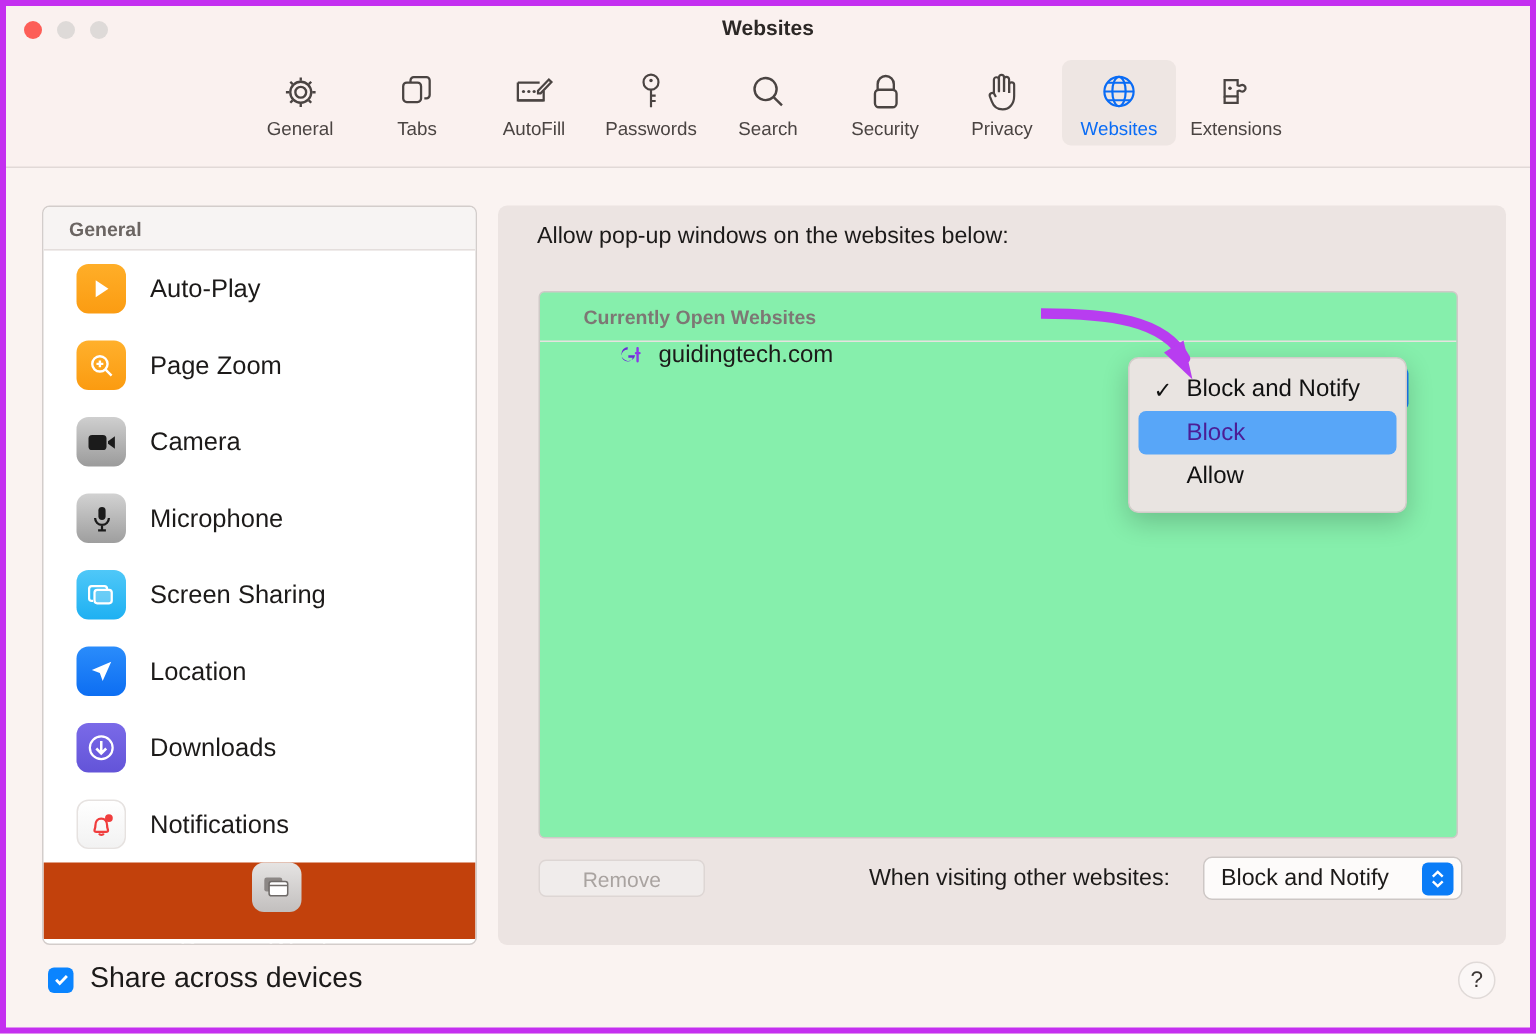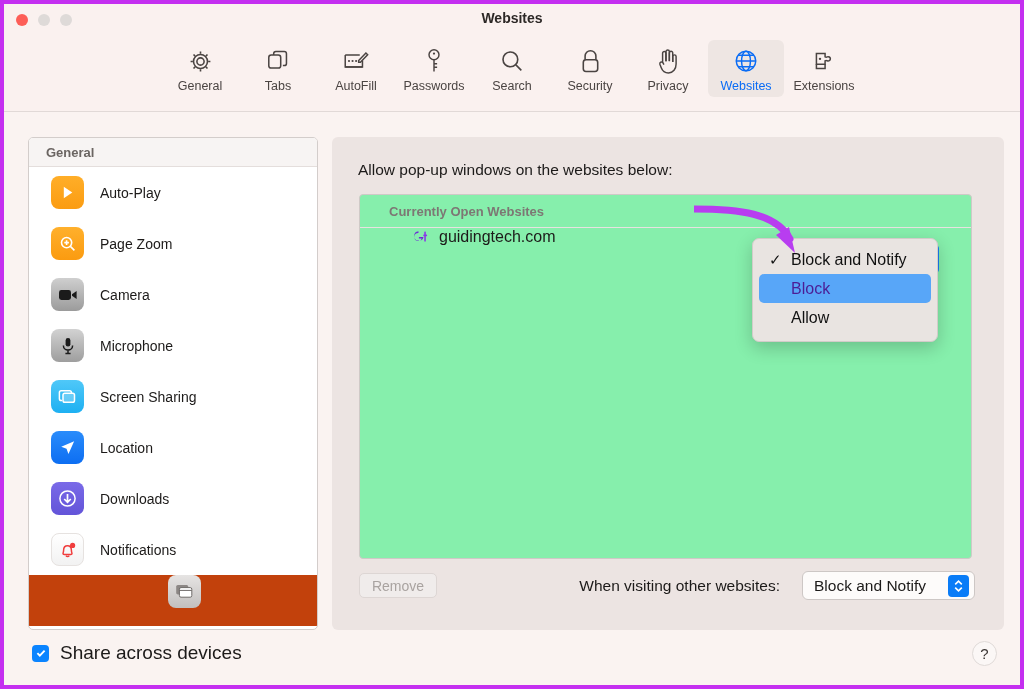--- a/index.html
+++ b/index.html
@@ -65,21 +65,21 @@
     border-bottom: 1px solid #e4dedc;
     display: flex; align-items: center;
     padding-left: 17px;
     font-size: 13px; font-weight: bold; color: #6b6562;
   }
   .side-row {
     height: 51px; display: flex; align-items: center;
     padding-left: 22px; gap: 16px; cursor: default;
   }
   .side-row.selected { background: #c2410c; flex-direction: column; }
-  .side-row .slabel { font-size: 14px; color: #1c1a19; }
+  .side-row .slabel { font-size: 17px; color: #1c1a19; }
   .side-row.selected .slabel { color: #ffffff; }
   .app-icon {
     width: 33px; height: 33px; border-radius: 8px;
     display: flex; align-items: center; justify-content: center;
     flex: 0 0 auto;
   }
   #share-row {
     position: absolute; left: 28px; top: 638px;
     display: flex; align-items: center; gap: 11px;
   }
@@ -90,21 +90,21 @@
   #share-label { font-size: 19px; color: #1c1a19; }
 
   
   #main {
     position: absolute; left: 328px; top: 133px;
     width: 672px; height: 493px;
     background: #ece4e2;
     border-radius: 6px;
   }
   #main-heading {
-    position: absolute; left: 26px; top: 24px;
+    position: absolute; left: 26px; top: 12px;
     font-size: 15.5px; color: #1c1a19;
   }
   #list-box {
     position: absolute; left: 27px; top: 57px;
     width: 613px; height: 365px;
     background: #86efac;
     border: 1px solid #cfc9c7;
     border-radius: 4px;
     overflow: hidden;
   }
@@ -124,21 +124,21 @@
   }
   #site-popup-stub {
     position: absolute; left: 921px; top: 241px;
     width: 14px; height: 28px;
     background: #1a7bf5; border-radius: 4px;
   }
 
   
   #remove-button {
     position: absolute; left: 27px; top: 436px;
-    width: 78px; height: 25px;
+    width: 111px; height: 25px;
     background: #f0eceb; border: 1px solid #ddd6d4; border-radius: 5px;
     display: flex; align-items: center; justify-content: center;
     font-size: 14px; color: #a9a3a0;
   }
   #other-label {
     position: absolute; right: 224px; top: 440px;
     font-size: 15.5px; color: #1c1a19; white-space: nowrap;
   }
   #other-popup {
     position: absolute; left: 470px; top: 434px;

